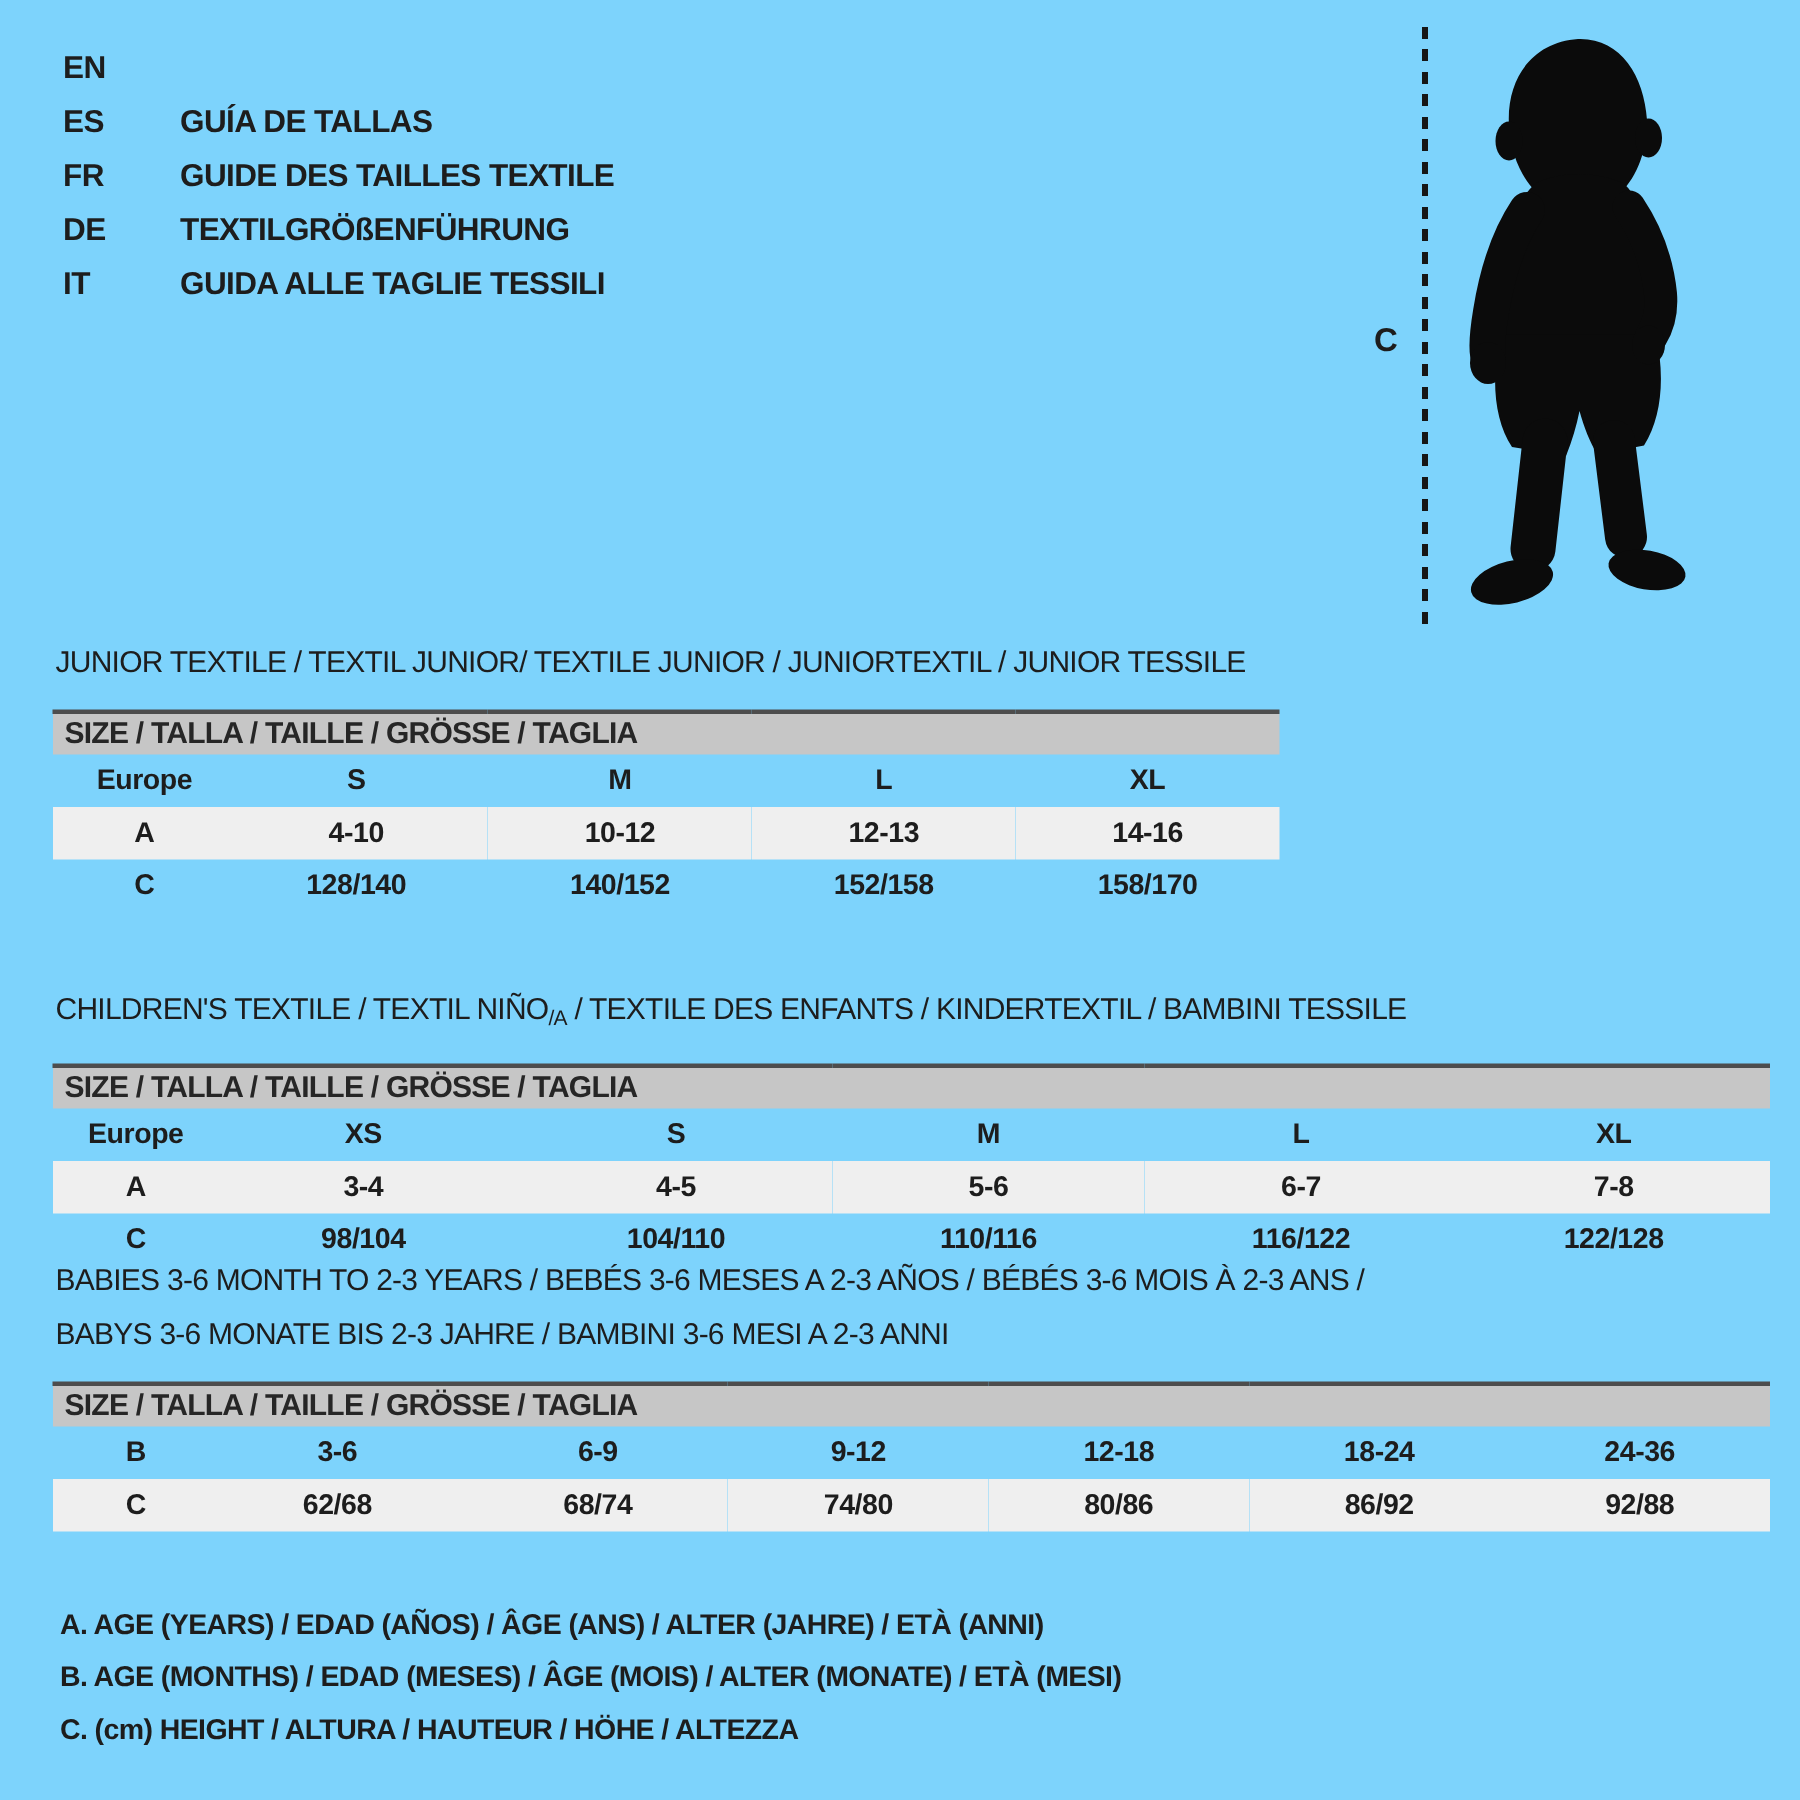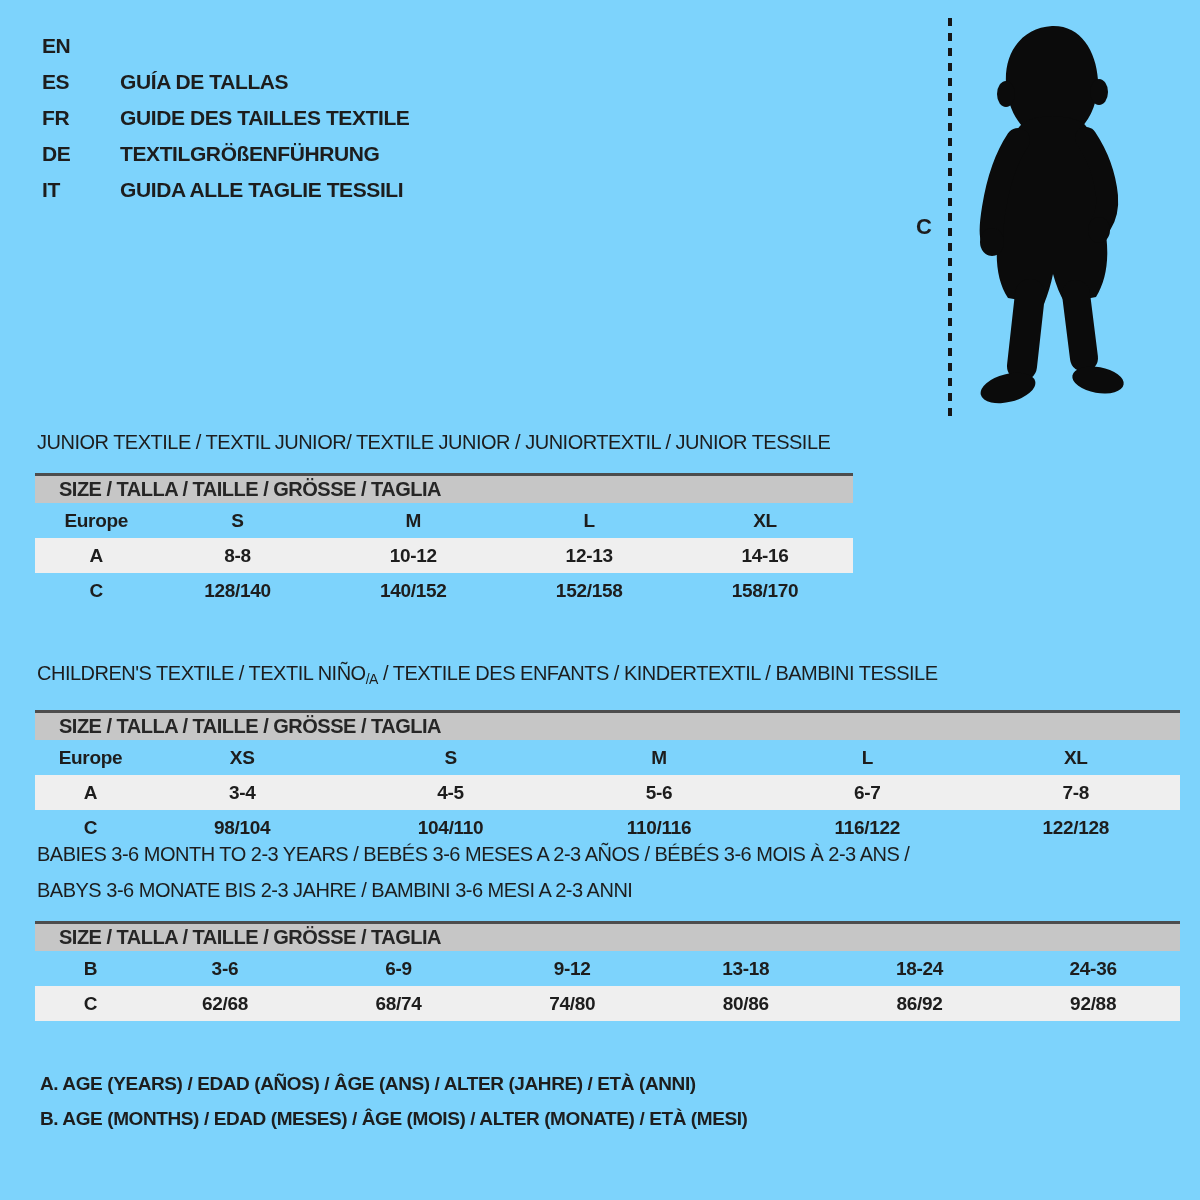--- a/index.html
+++ b/index.html
@@ -23,21 +23,21 @@
   .section{position:absolute;left:35px;}
   .sec-junior{top:430px;width:818px;}
   .sec-children{top:661px;width:1145px;}
   .sec-babies{top:842px;width:1145px;}
   .sec-title{font-size:20px;font-weight:normal;letter-spacing:-0.5px;line-height:24px;margin:0 0 19px 2px;white-space:nowrap;}
   .sec-title .sub{font-size:14px;vertical-align:-4px;}
   table.size-table{width:100%;border-collapse:collapse;table-layout:fixed;}
   td{overflow:hidden;white-space:nowrap;}
   .band td{
     background:#c6c6c6;border-top:3px solid #4d4d4d;height:27px;
-    font-size:20px;font-weight:bold;letter-spacing:-0.5px;padding:0 0 0 24px;color:#262626;
+    font-size:20px;font-weight:bold;letter-spacing:-0.5px;padding:0 0 0 8px;color:#262626;
   }
   .trow td{height:35px;font-size:19px;font-weight:bold;letter-spacing:-0.3px;text-align:center;padding:0;}
   .trow td.rlabel{text-align:center;padding-left:8px;}
   .trow.shaded td{background:#efefef;}
   
   .notes{position:absolute;left:40px;top:1066px;}
   .note-line{font-size:19px;font-weight:bold;letter-spacing:-0.4px;line-height:35px;white-space:nowrap;}
 </style>
 </head>
 <body>
@@ -114,21 +114,21 @@
         </tr>
         <tr class="trow">
           <td class="rlabel">Europe</td>
           <td>S</td>
           <td>M</td>
           <td>L</td>
           <td>XL</td>
         </tr>
         <tr class="trow shaded">
           <td class="rlabel">A</td>
-          <td>8-8</td>
+          <td>4-10</td>
           <td>10-12</td>
           <td>12-13</td>
           <td>14-16</td>
         </tr>
         <tr class="trow">
           <td class="rlabel">C</td>
           <td>128/140</td>
           <td>140/152</td>
           <td>152/158</td>
           <td>158/170</td>
@@ -197,35 +197,36 @@
         </colgroup>
       <tbody>
         <tr class="band">
           <td colspan="7">SIZE / TALLA / TAILLE / GRÖSSE / TAGLIA</td>
         </tr>
         <tr class="trow">
           <td class="rlabel">B</td>
           <td>3-6</td>
           <td>6-9</td>
           <td>9-12</td>
-          <td>13-18</td>
+          <td>12-18</td>
           <td>18-24</td>
           <td>24-36</td>
         </tr>
         <tr class="trow shaded">
           <td class="rlabel">C</td>
           <td>62/68</td>
           <td>68/74</td>
           <td>74/80</td>
           <td>80/86</td>
           <td>86/92</td>
           <td>92/88</td>
         </tr>
       </tbody>
     </table>
   </div>
 
   <div class="notes">
     <div class="note-line">A. AGE (YEARS) / EDAD (AÑOS) / ÂGE (ANS) / ALTER (JAHRE) / ETÀ (ANNI)</div>
     <div class="note-line">B. AGE (MONTHS) / EDAD (MESES) / ÂGE (MOIS) / ALTER (MONATE) / ETÀ (MESI)</div>
+    <div class="note-line">C. (cm) HEIGHT / ALTURA / HAUTEUR / HÖHE / ALTEZZA</div>
   </div>
 
 </div>
 
 </body></html>

